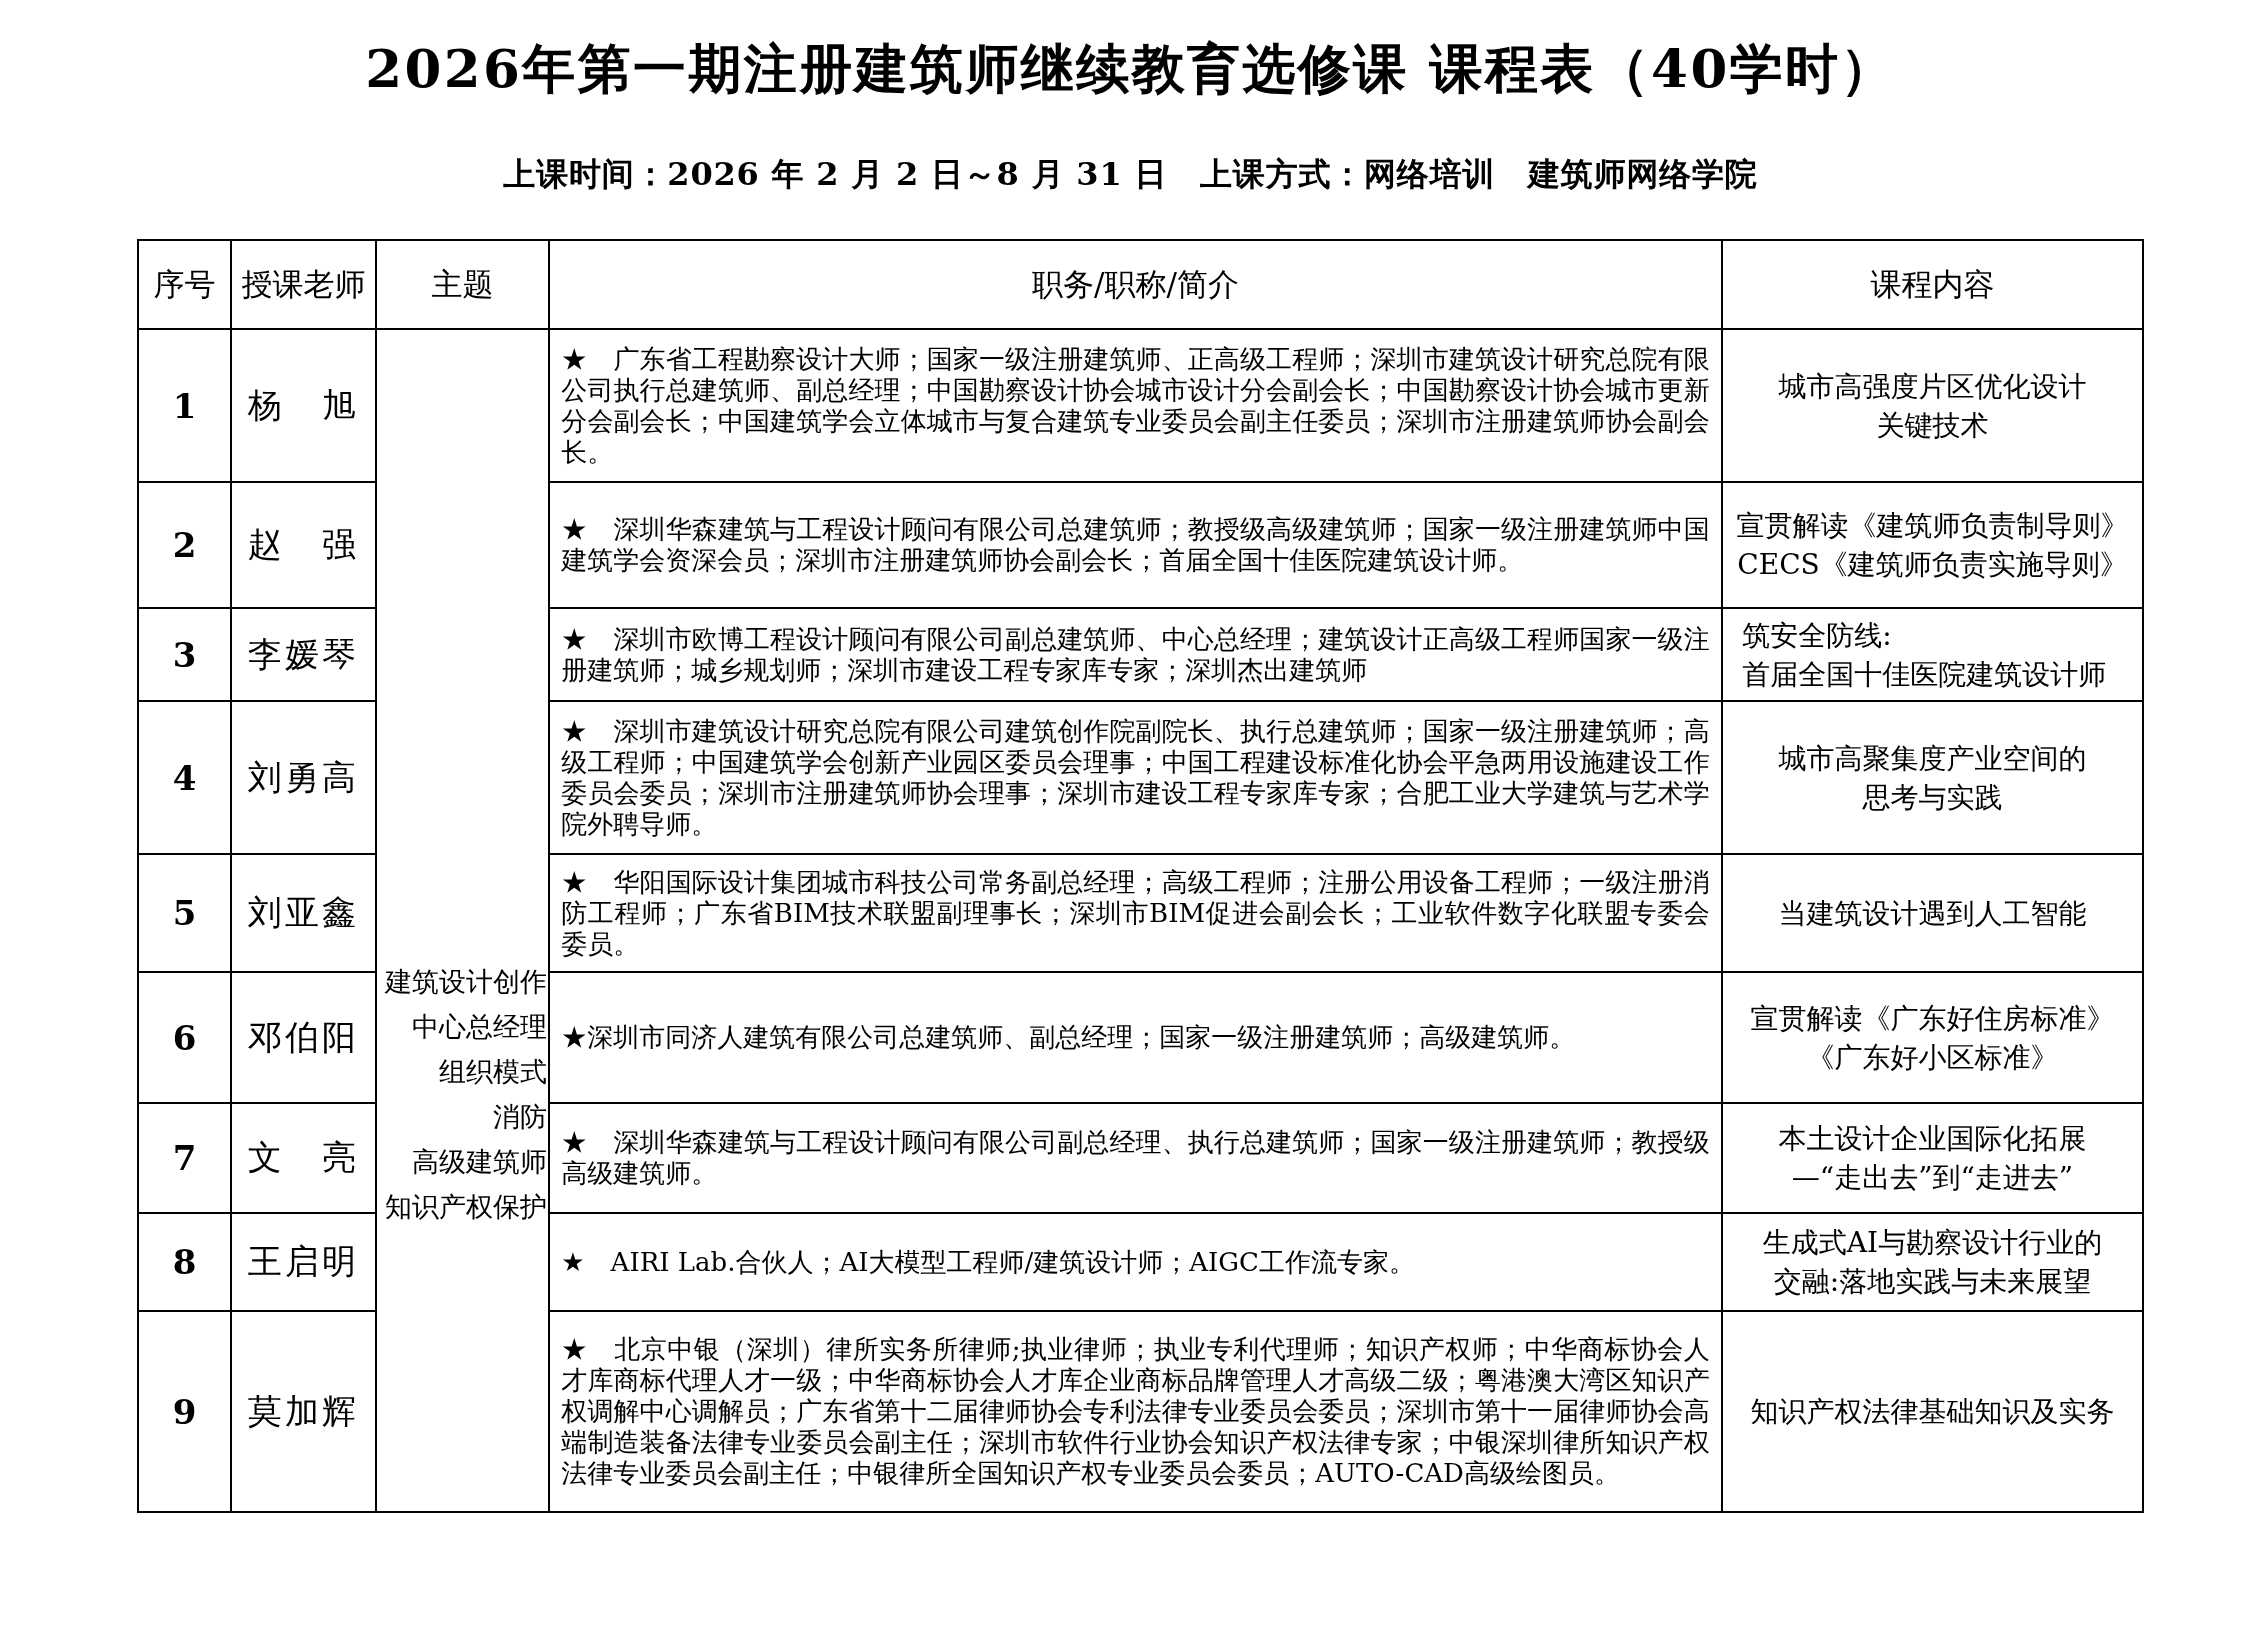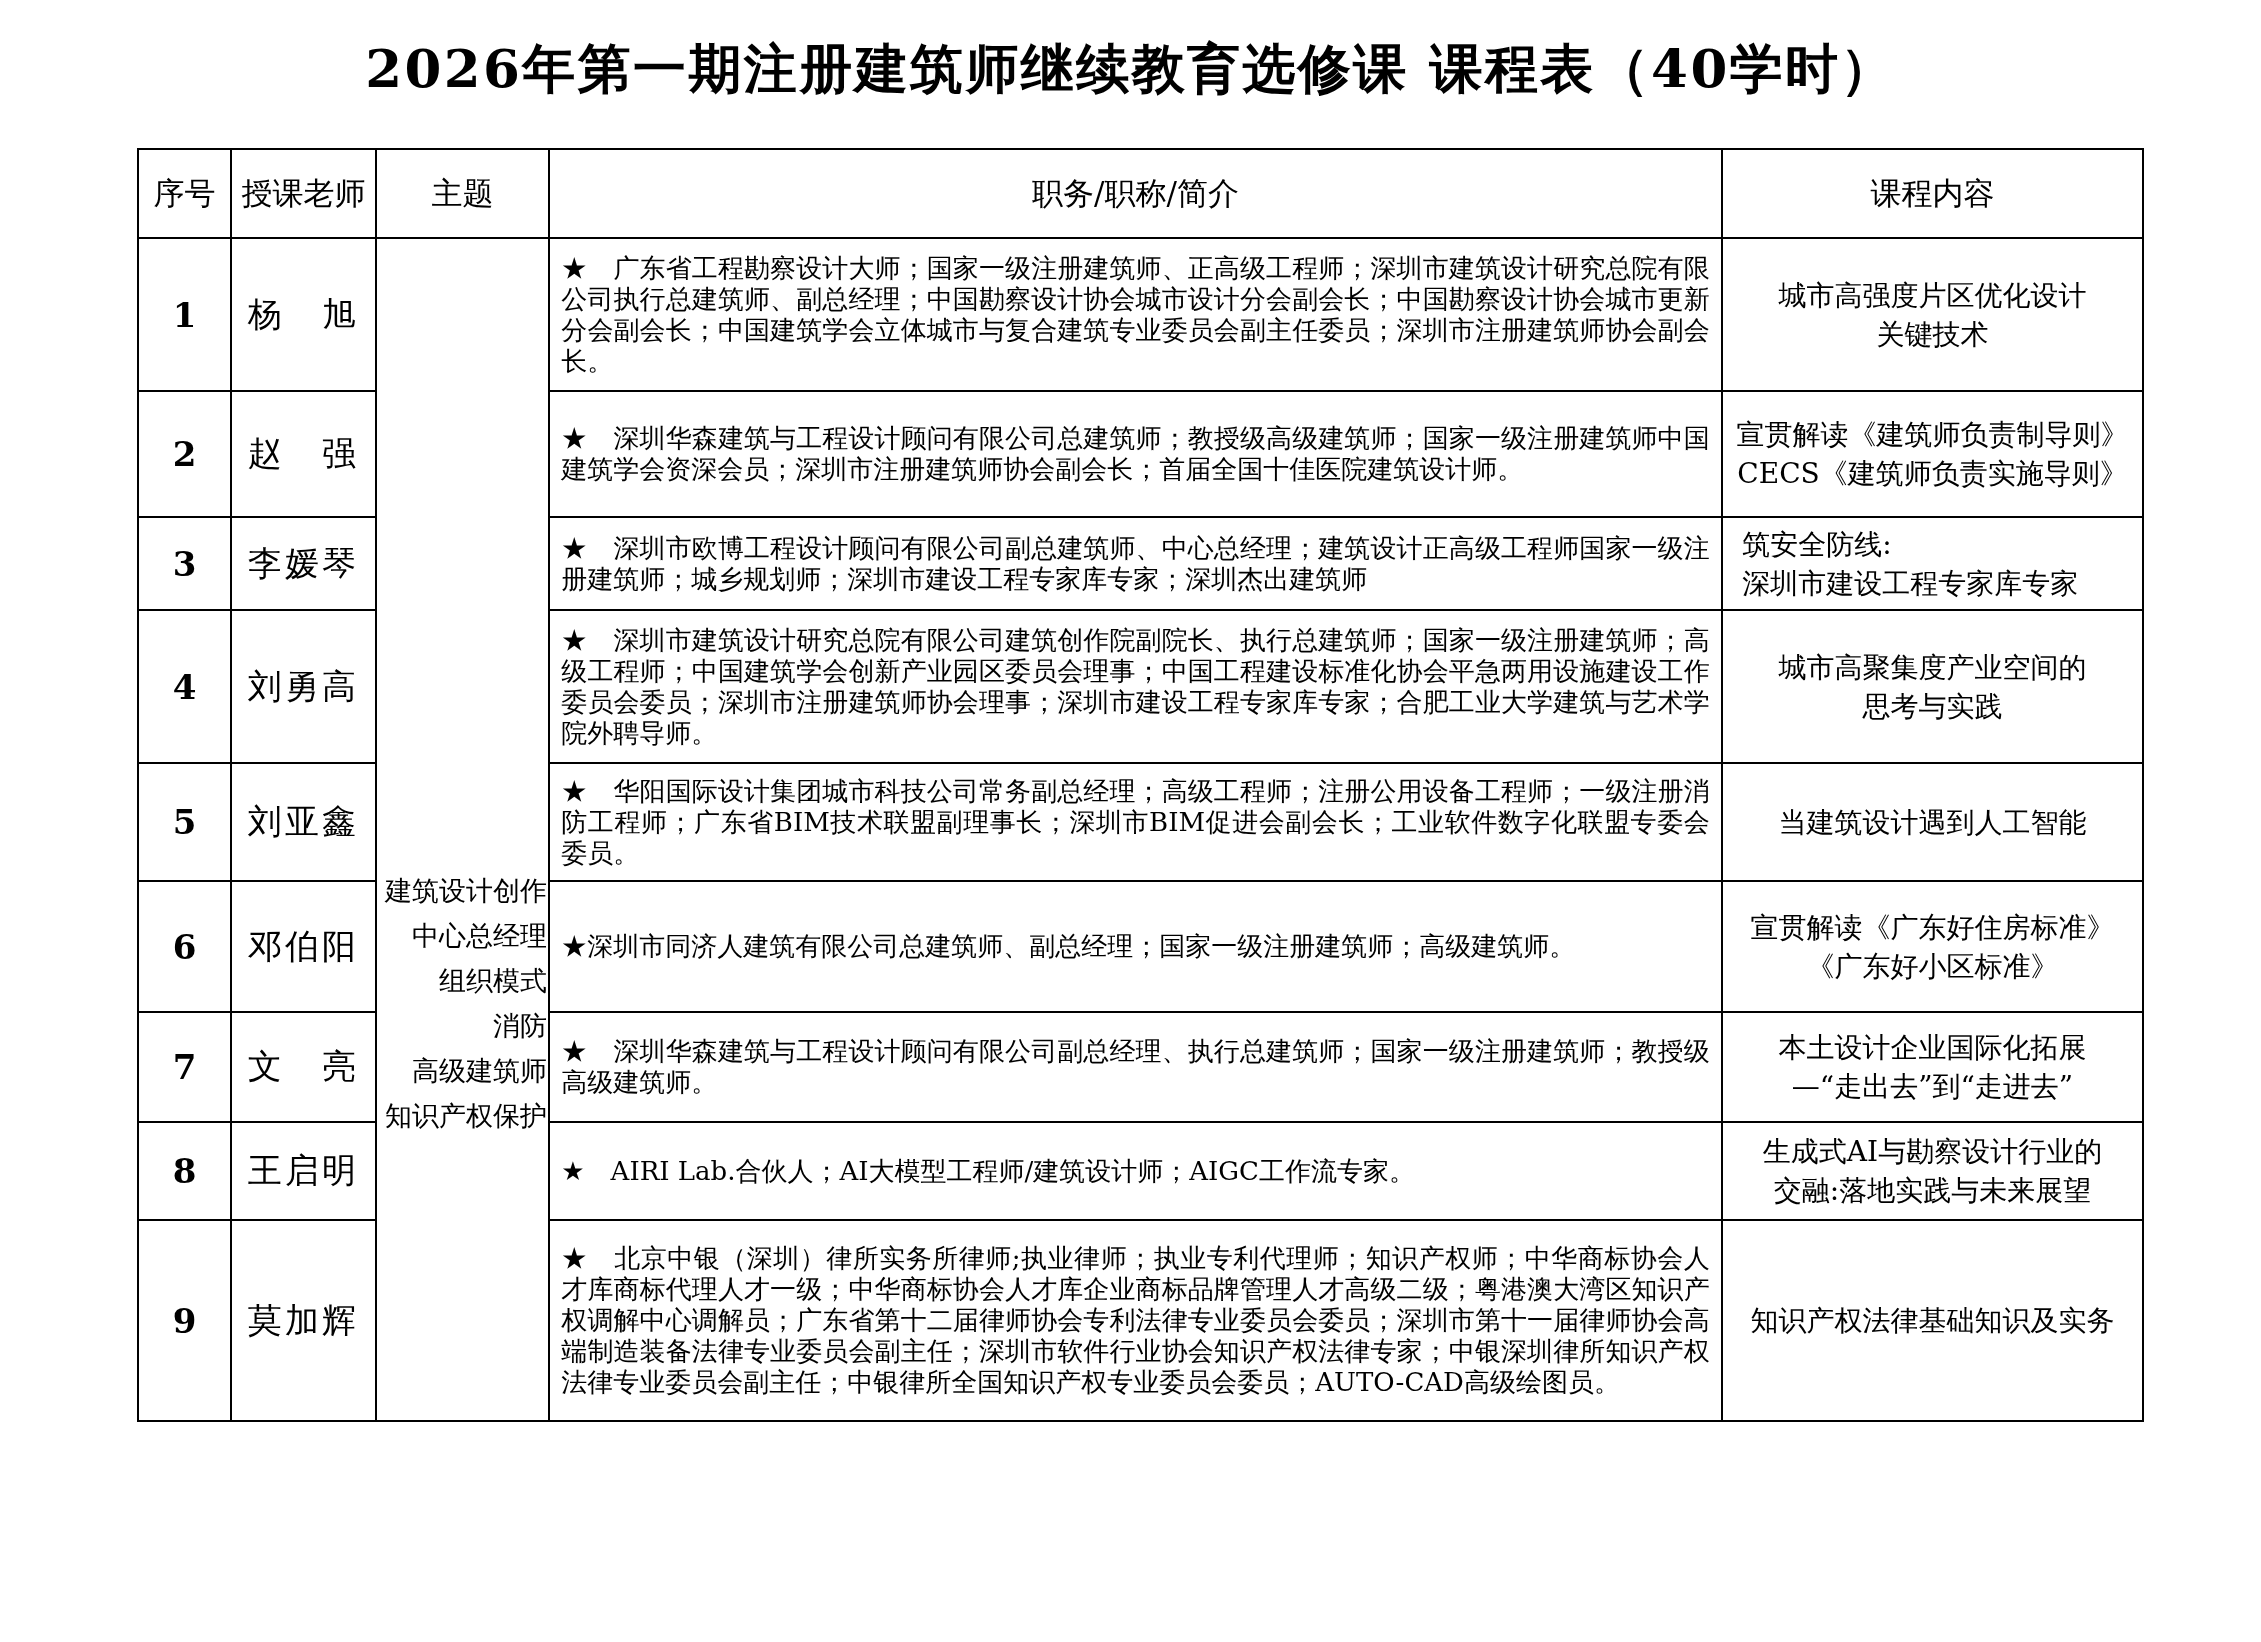--- a/index.html
+++ b/index.html
@@ -87,20 +87,21 @@
     padding-left: 19.3px;
   }
 </style>
 </head>
 <body>
 
 <div class="page">
 
   <div class="doc-title">2026年第一期注册建筑师继续教育选修课 课程表（40学时）</div>
 
+  <div class="doc-subtitle">上课时间：2026 年 2 月 2 日～8 月 31 日　上课方式：网络培训　建筑师网络学院</div>
 
   <table class="schedule">
     <colgroup>
       <col style="width:93px">
       <col style="width:145px">
       <col style="width:173px">
       <col style="width:1173px">
       <col style="width:421px">
     </colgroup>
 
@@ -135,21 +136,21 @@
       <td class="bio">★　深圳华森建筑与工程设计顾问有限公司总建筑师；教授级高级建筑师；国家一级注册建筑师中国建筑学会资深会员；深圳市注册建筑师协会副会长；首届全国十佳医院建筑设计师。</td>
       <td class="content">宣贯解读《建筑师负责制导则》
 CECS《建筑师负责实施导则》</td>
     </tr>
 
     <tr style="height:93px">
       <td class="num">3</td>
       <td class="name">李媛琴</td>
       <td class="bio">★　深圳市欧博工程设计顾问有限公司副总建筑师、中心总经理；建筑设计正高级工程师国家一级注册建筑师；城乡规划师；深圳市建设工程专家库专家；深圳杰出建筑师</td>
       <td class="content left">筑安全防线:
-深圳市建设工程专家库专家</td>
+首届全国十佳医院建筑设计师</td>
     </tr>
 
     <tr style="height:153px">
       <td class="num">4</td>
       <td class="name">刘勇高</td>
       <td class="bio">★　深圳市建筑设计研究总院有限公司建筑创作院副院长、执行总建筑师；国家一级注册建筑师；高级工程师；中国建筑学会创新产业园区委员会理事；中国工程建设标准化协会平急两用设施建设工作委员会委员；深圳市注册建筑师协会理事；深圳市建设工程专家库专家；合肥工业大学建筑与艺术学院外聘导师。</td>
       <td class="content">城市高聚集度产业空间的
 思考与实践</td>
     </tr>
 

